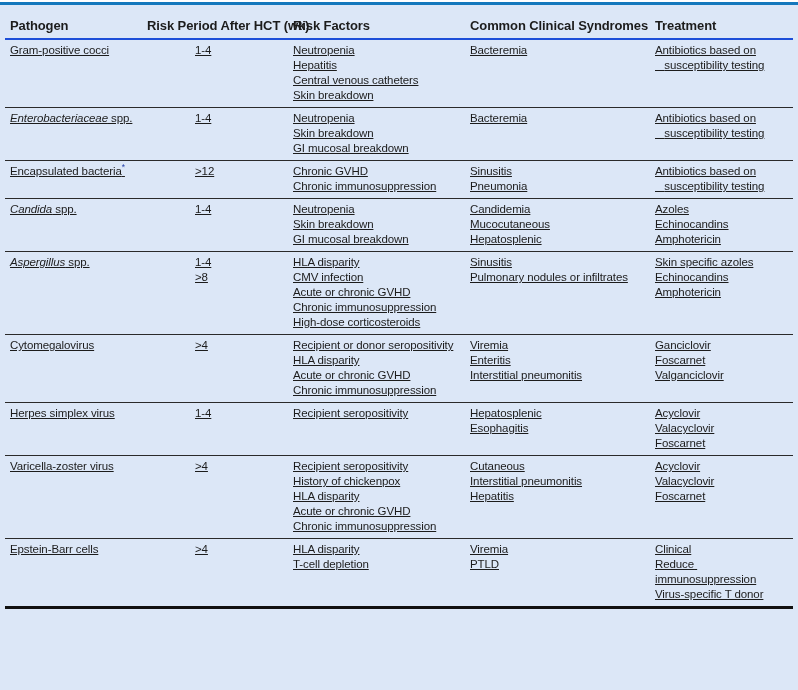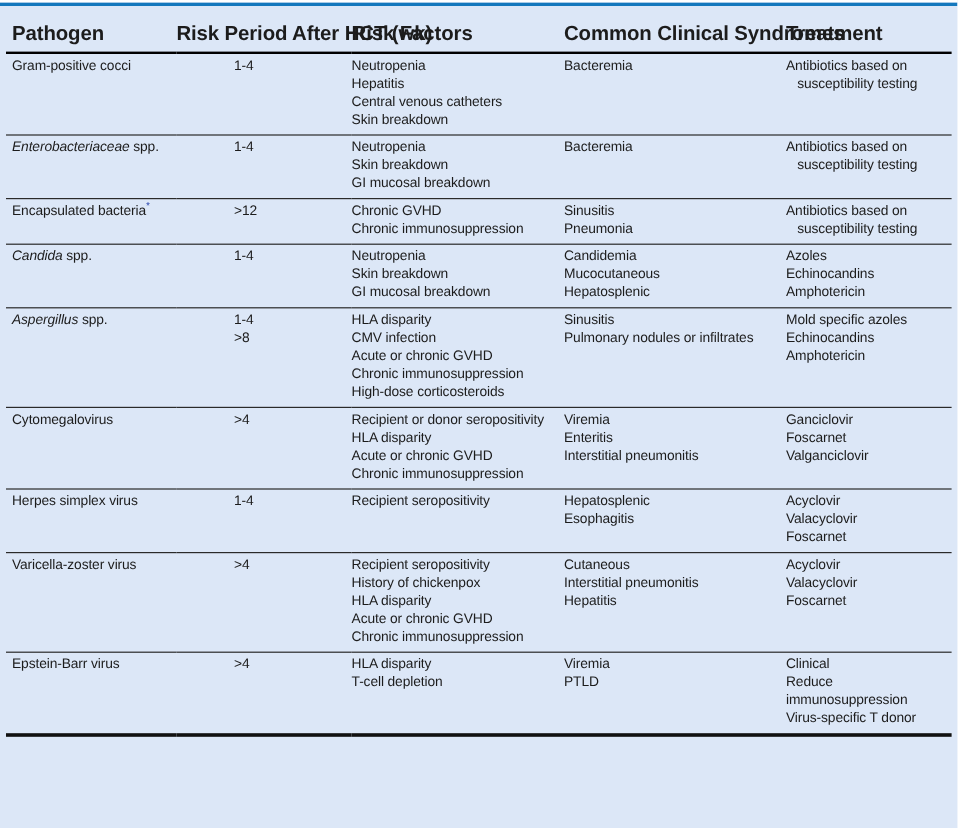--- a/index.html
+++ b/index.html
@@ -31,34 +31,34 @@
   }
   col.c-pathogen  { width: 142px; }
   col.c-period    { width: 146px; }
   col.c-factors   { width: 177px; }
   col.c-syndromes { width: 185px; }
   col.c-treatment { width: 138px; }
 
   thead th {
     text-align: left;
     font-weight: bold;
-    font-size: 17px;
+    font-size: 13px;
     padding: 8px 0 5px 0;
-    border-bottom: 2px solid #000000;
+    border-bottom: 2px solid #1d4ed8;
     vertical-align: bottom;
     white-space: nowrap;
   }
   thead th.col-pathogen { padding-left: 5px; }
 
   tbody td {
     vertical-align: top;
     padding: 3px 0 4px 0;
     line-height: 15px;
   }
-  tbody tr td { border-bottom: 1px solid #2a2a2a; }
+  tbody tr td { border-bottom: 1px solid #2a2a2a; text-decoration: underline; }
   tbody tr:last-child td { border-bottom: 3px solid #111111; }
 
   td.col-pathogen { padding-left: 5px; padding-right: 6px; }
   td.col-period   { padding-left: 48px; }
   td.col-treatment .line { white-space: pre-wrap; }
   .line { white-space: pre-wrap; }
   .it { font-style: italic; }
   sup.fnote {
     color: #2440aa;
     font-size: 8.5px;
@@ -175,21 +175,21 @@
             <div class="line">CMV infection</div>
             <div class="line">Acute or chronic GVHD</div>
             <div class="line">Chronic immunosuppression</div>
             <div class="line">High-dose corticosteroids</div>
           </td>
           <td class="col-syndromes">
             <div class="line">Sinusitis</div>
             <div class="line">Pulmonary nodules or infiltrates</div>
           </td>
           <td class="col-treatment">
-            <div class="line">Mold specific azoles</div>
+            <div class="line">Skin specific azoles</div>
             <div class="line">Echinocandins</div>
             <div class="line">Amphotericin</div>
           </td>
         </tr>
         <tr>
           <td class="col-pathogen"><span>Cytomegalovirus</span></td>
           <td class="col-period">
             <div class="line">&gt;4</div>
           </td>
           <td class="col-factors">
@@ -244,21 +244,21 @@
             <div class="line">Interstitial pneumonitis</div>
             <div class="line">Hepatitis</div>
           </td>
           <td class="col-treatment">
             <div class="line">Acyclovir</div>
             <div class="line">Valacyclovir</div>
             <div class="line">Foscarnet</div>
           </td>
         </tr>
         <tr>
-          <td class="col-pathogen"><span>Epstein-Barr virus</span></td>
+          <td class="col-pathogen"><span>Epstein-Barr cells</span></td>
           <td class="col-period">
             <div class="line">&gt;4</div>
           </td>
           <td class="col-factors">
             <div class="line">HLA disparity</div>
             <div class="line">T-cell depletion</div>
           </td>
           <td class="col-syndromes">
             <div class="line">Viremia</div>
             <div class="line">PTLD</div>

